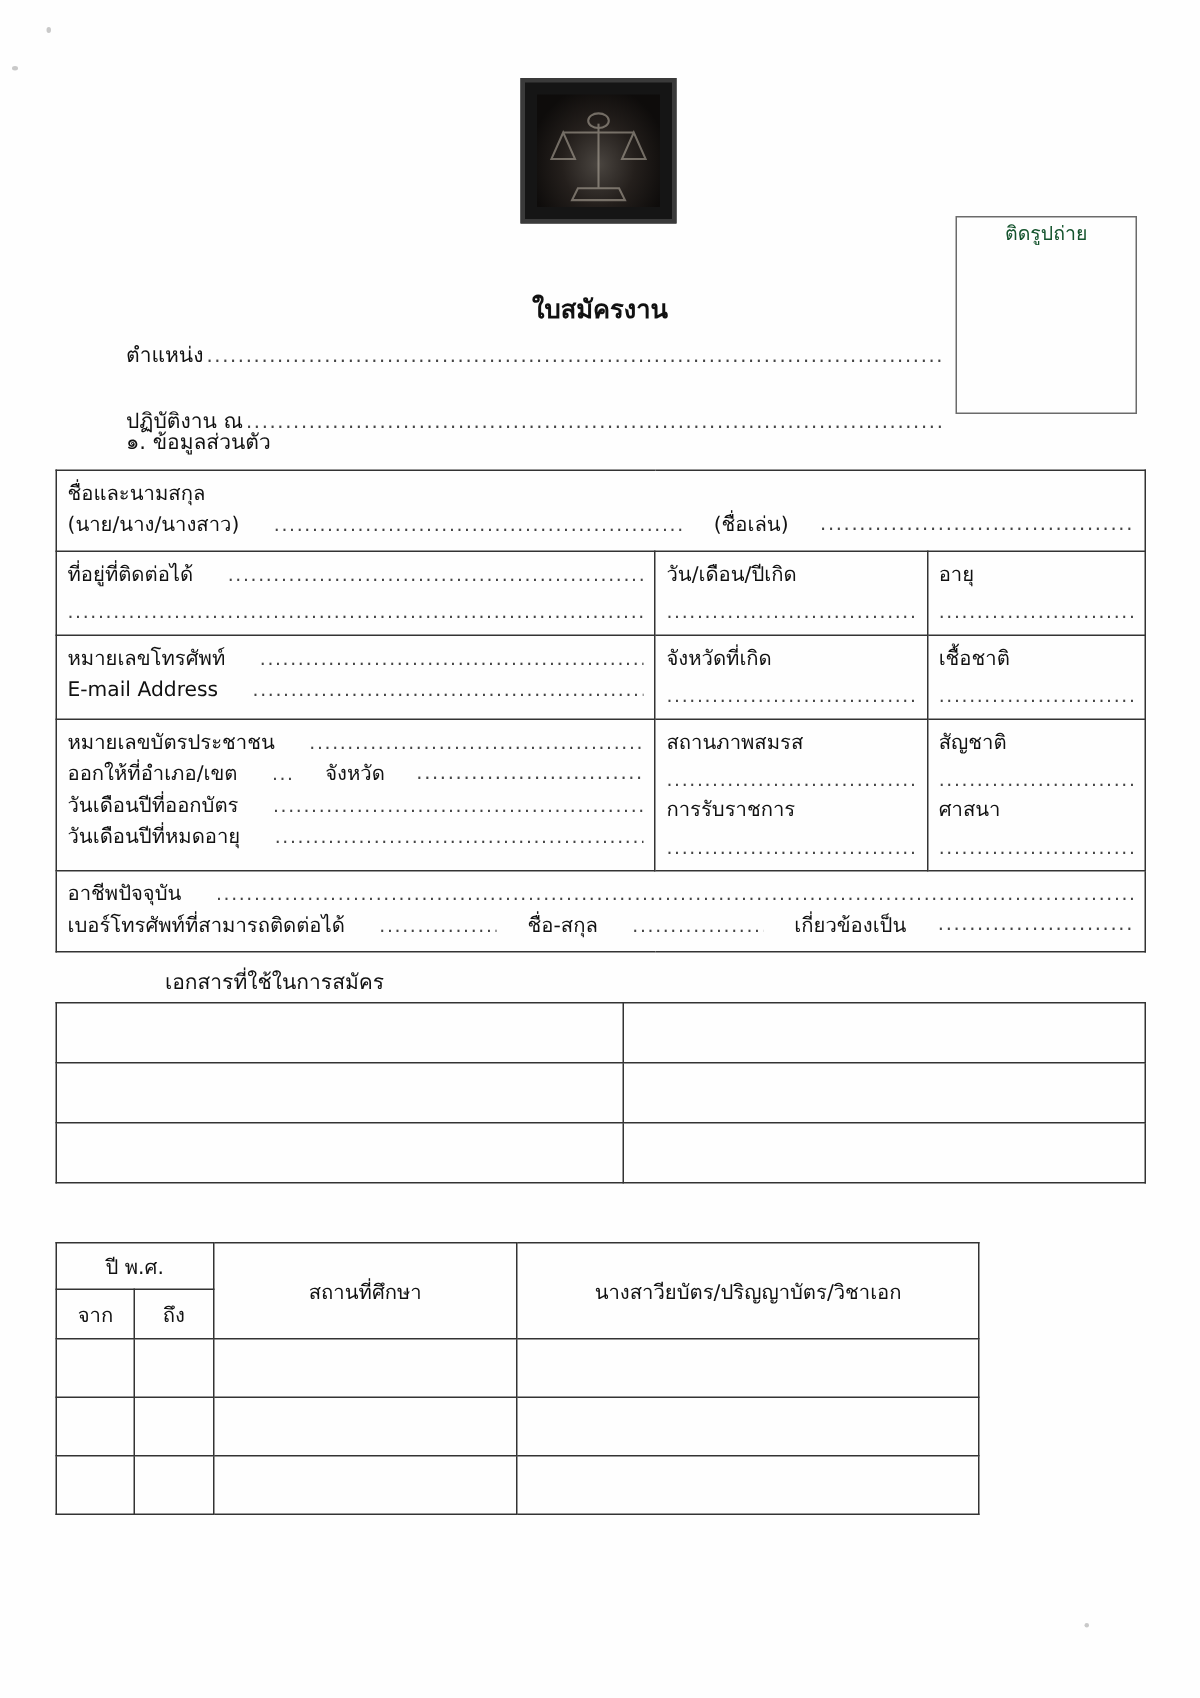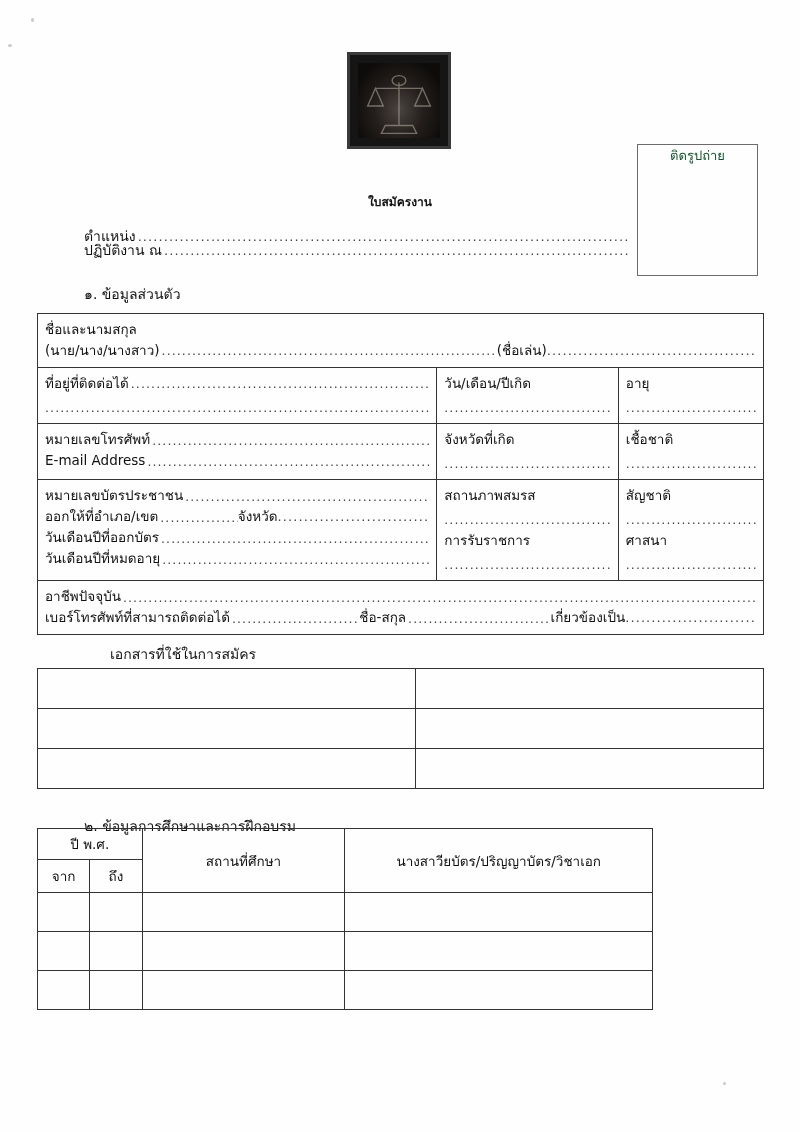--- a/index.html
+++ b/index.html
@@ -49,21 +49,21 @@
 
   
   .title1 {
     position: absolute; left: 0; top: 168px; width: 800px;
     text-align: center;
     font-size: 17px; font-weight: 700; letter-spacing: .2px;
   }
   .title2 {
     position: absolute; left: 0; top: 192px; width: 800px;
     text-align: center;
-    font-size: 12px; font-weight: 700;
+    font-size: 17px; font-weight: 700;
   }
 
   
   .photo-box {
     position: absolute;
     left: 637px; top: 144px;
     width: 121px; height: 132px;
     border: 1px solid #6b6b6b;
     box-sizing: border-box;
     display: flex; align-items: flex-start; justify-content: center;
@@ -85,21 +85,21 @@
     overflow: hidden;
     white-space: nowrap;
     letter-spacing: 1.1px;
     color: #444;
     font-size: 13px;
     margin-left: 2px;
   }
   .dots-fixed { color: #444; letter-spacing: 1.1px; font-size: 13px; }
 
   .f-pos { left: 84px; top: 225px; width: 545px; }
-  .f-work { left: 84px; top: 239px; width: 545px; }
+  .f-work { left: 84px; top: 269px; width: 545px; }
 
   .sec-head {
     position: absolute;
     font-size: 14px; font-weight: 400;
   }
   .s1 { left: 84px; top: 283px; }
   .s2 { left: 84px; top: 815px; }
   .sub-head {
     position: absolute;
     left: 110px; top: 643px;
@@ -115,21 +115,21 @@
   table.frm td {
     border: 1px solid #333;
     vertical-align: top;
     padding: 5px 7px 6px 7px;
     font-size: 13.5px;
     line-height: 1.55;
   }
 
   #personal-table { left: 37px; top: 313px; width: 727px; }
 
-  .cell-line { display: flex; align-items: flex-end; white-space: nowrap; }
+  .cell-line { display: flex; align-items: flex-start; white-space: nowrap; gap: 21px; }
   .cell-line .lbl { flex: 0 0 auto; }
   .cell-line .dots { flex: 1 1 auto; }
   .dotline {
     color: #444; letter-spacing: 1.1px; font-size: 12.5px;
     overflow: hidden; white-space: nowrap; display: block;
   }
   .lab { font-size: 13.5px; }
   .gap-sm { height: 4px; }
 
   
@@ -329,21 +329,20 @@
         <td></td>
         <td></td>
       </tr>
       <tr>
         <td></td>
         <td></td>
       </tr>
     </tbody>
   </table>
 
-  <div class="sec-head s2">๒. ข้อมูลการศึกษาและการฝึกอบรม</div>
 
   <table class="frm" id="education-table">
     <colgroup>
       <col style="width:8.5%">
         <col style="width:8.5%">
         <col style="width:33%">
         <col style="width:50%">
     </colgroup>
     <thead>
       <tr>

